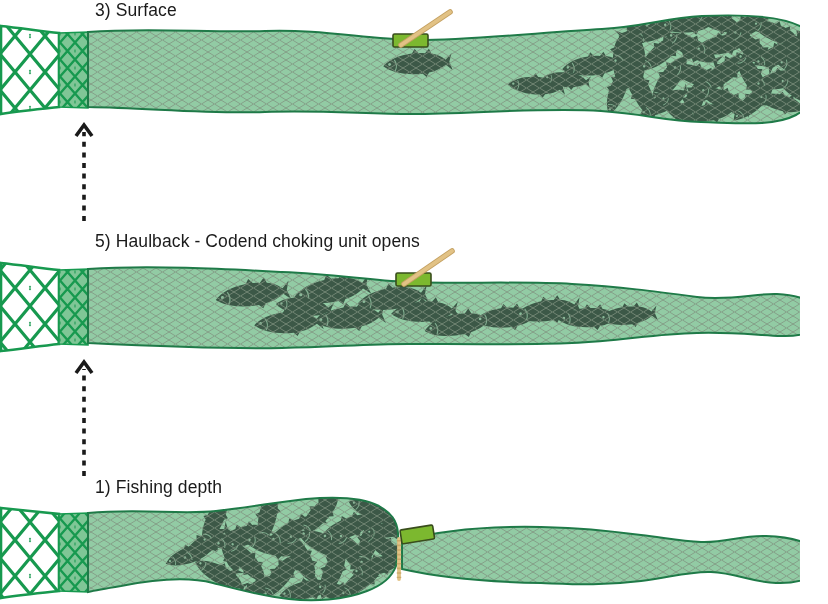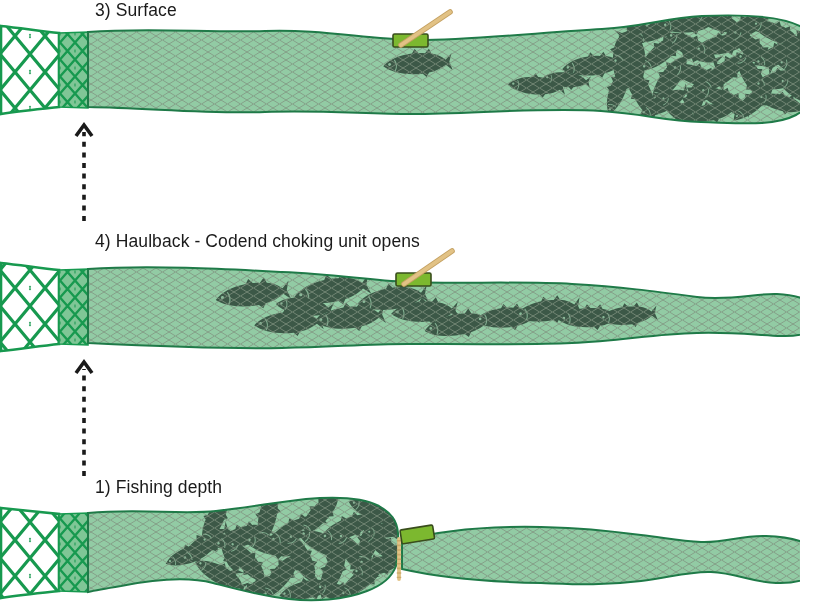--- a/index.html
+++ b/index.html
@@ -215,16 +215,16 @@
       <line class="arrow-line" x1="84" y1="221" x2="84" y2="132"></line>
       <path class="arrow-head" d="M 76,136 L 84,125 L 92,136"></path>
     </g>
     <g>
       <line class="arrow-line" x1="84" y1="476" x2="84" y2="369"></line>
       <path class="arrow-head" d="M 76,373 L 84,362 L 92,373"></path>
     </g>
   </svg>
 
   <div class="stage-label" style="left:95px; top:0px;">3) Surface</div>
-  <div class="stage-label" style="left:95px; top:231px;">4) Haulback - Codend choking unit opens</div>
+  <div class="stage-label" style="left:95px; top:231px;">5) Haulback - Codend choking unit opens</div>
   <div class="stage-label" style="left:95px; top:477px;">1) Fishing depth</div>
 
 </div>
 
 </body></html>

